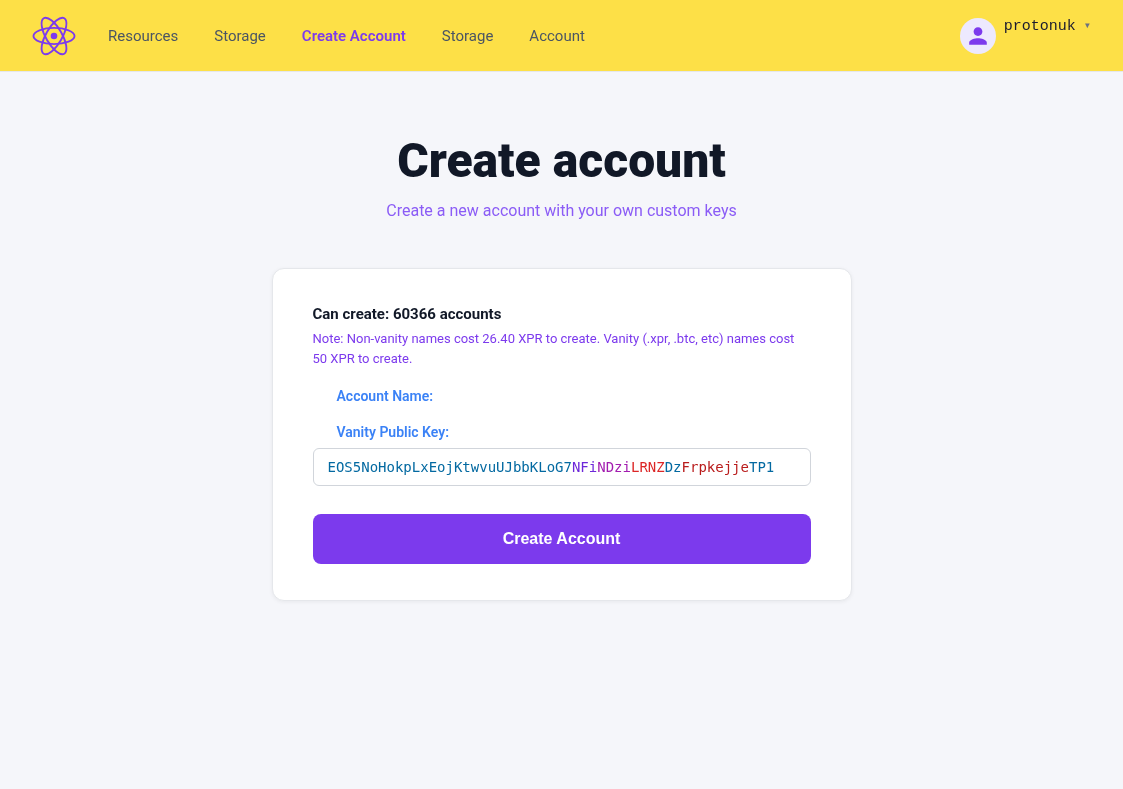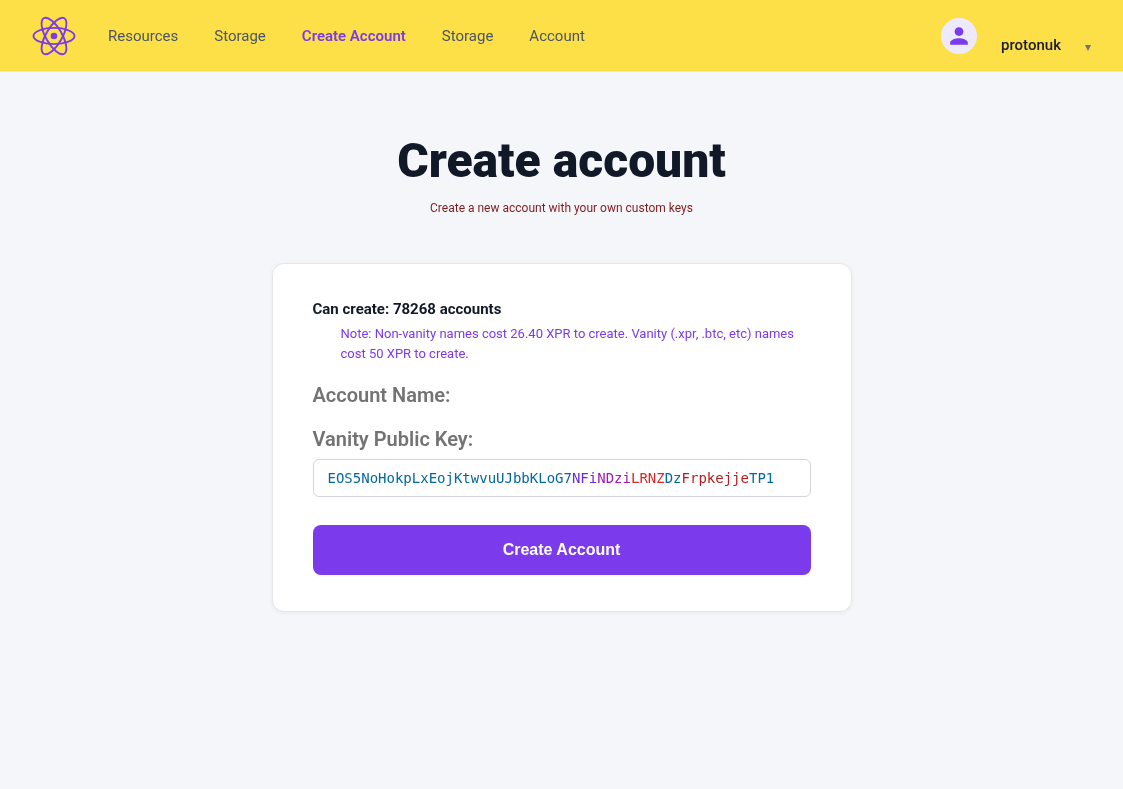--- a/index.html
+++ b/index.html
@@ -41,23 +41,24 @@
       text-decoration: none;
       cursor: pointer;
       padding: 4px 0;
     }
     .nav-link.active {
       color: #7c3aed;
       font-weight: 600;
     }
     .navbar-user {
       display: flex;
-      align-items: flex-end;
-      gap: 24px;
+      align-items: flex-start;
+      gap: 8px;
       cursor: pointer;
+      font-family: Liberation Mono, monospace;
     }
     .user-avatar {
       width: 36px;
       height: 36px;
       background: #ede9fe;
       border-radius: 50%;
       display: flex;
       align-items: center;
       justify-content: center;
     }
@@ -86,22 +87,22 @@
 
     .page-title {
       font-size: 48px;
       font-weight: 900;
       color: #111827;
       margin-bottom: 12px;
       text-align: center;
     }
 
     .page-subtitle {
-      font-size: 12px;
-      color: #7f1d1d;
+      font-size: 16px;
+      color: #8b5cf6;
       margin-bottom: 48px;
       text-align: right;
     }
 
     
     .form-card {
       background: #fff;
       border: 1px solid #e5e7eb;
       border-radius: 12px;
       padding: 36px 40px 36px;
@@ -116,32 +117,32 @@
     .can-create-title {
       font-size: 15px;
       font-weight: 700;
       color: #111827;
       margin-bottom: 6px;
     }
     .can-create-note {
       font-size: 13px;
       color: #7c3aed;
       line-height: 1.5;
-      margin-left: 28px;
     }
 
     .field-group {
       margin-bottom: 20px;
     }
     .field-label {
-      font-size: 20px;
+      font-size: 14px;
       font-weight: 600;
-      color: #737373;
+      color: #3b82f6;
       margin-bottom: 8px;
       display: block;
+      margin-left: 24px;
     }
 
     .text-input {
       width: 100%;
       border: 1px solid #d1d5db;
       border-radius: 6px;
       padding: 10px 14px;
       font-size: 15px;
       color: #111827;
       outline: none;
@@ -208,21 +209,21 @@
   </div>
 </nav>
 
 <main class="main-content">
   <h1 class="page-title">Create account</h1>
   <p class="page-subtitle">Create a new account with your own custom keys</p>
 
   <div class="form-card">
 
     <div class="can-create">
-      <div class="can-create-title">Can create: 78268 accounts</div>
+      <div class="can-create-title">Can create: 60366 accounts</div>
       <div class="can-create-note">Note: Non-vanity names cost 26.40 XPR to create. Vanity (.xpr, .btc, etc) names cost 50 XPR to create.</div>
     </div>
 
     <div class="field-group">
       <label class="field-label">Account Name:</label>
     </div>
 
     <div class="field-group">
       <label class="field-label">Vanity Public Key:</label>
       <div class="text-input public-key-value" style="cursor:text;">

